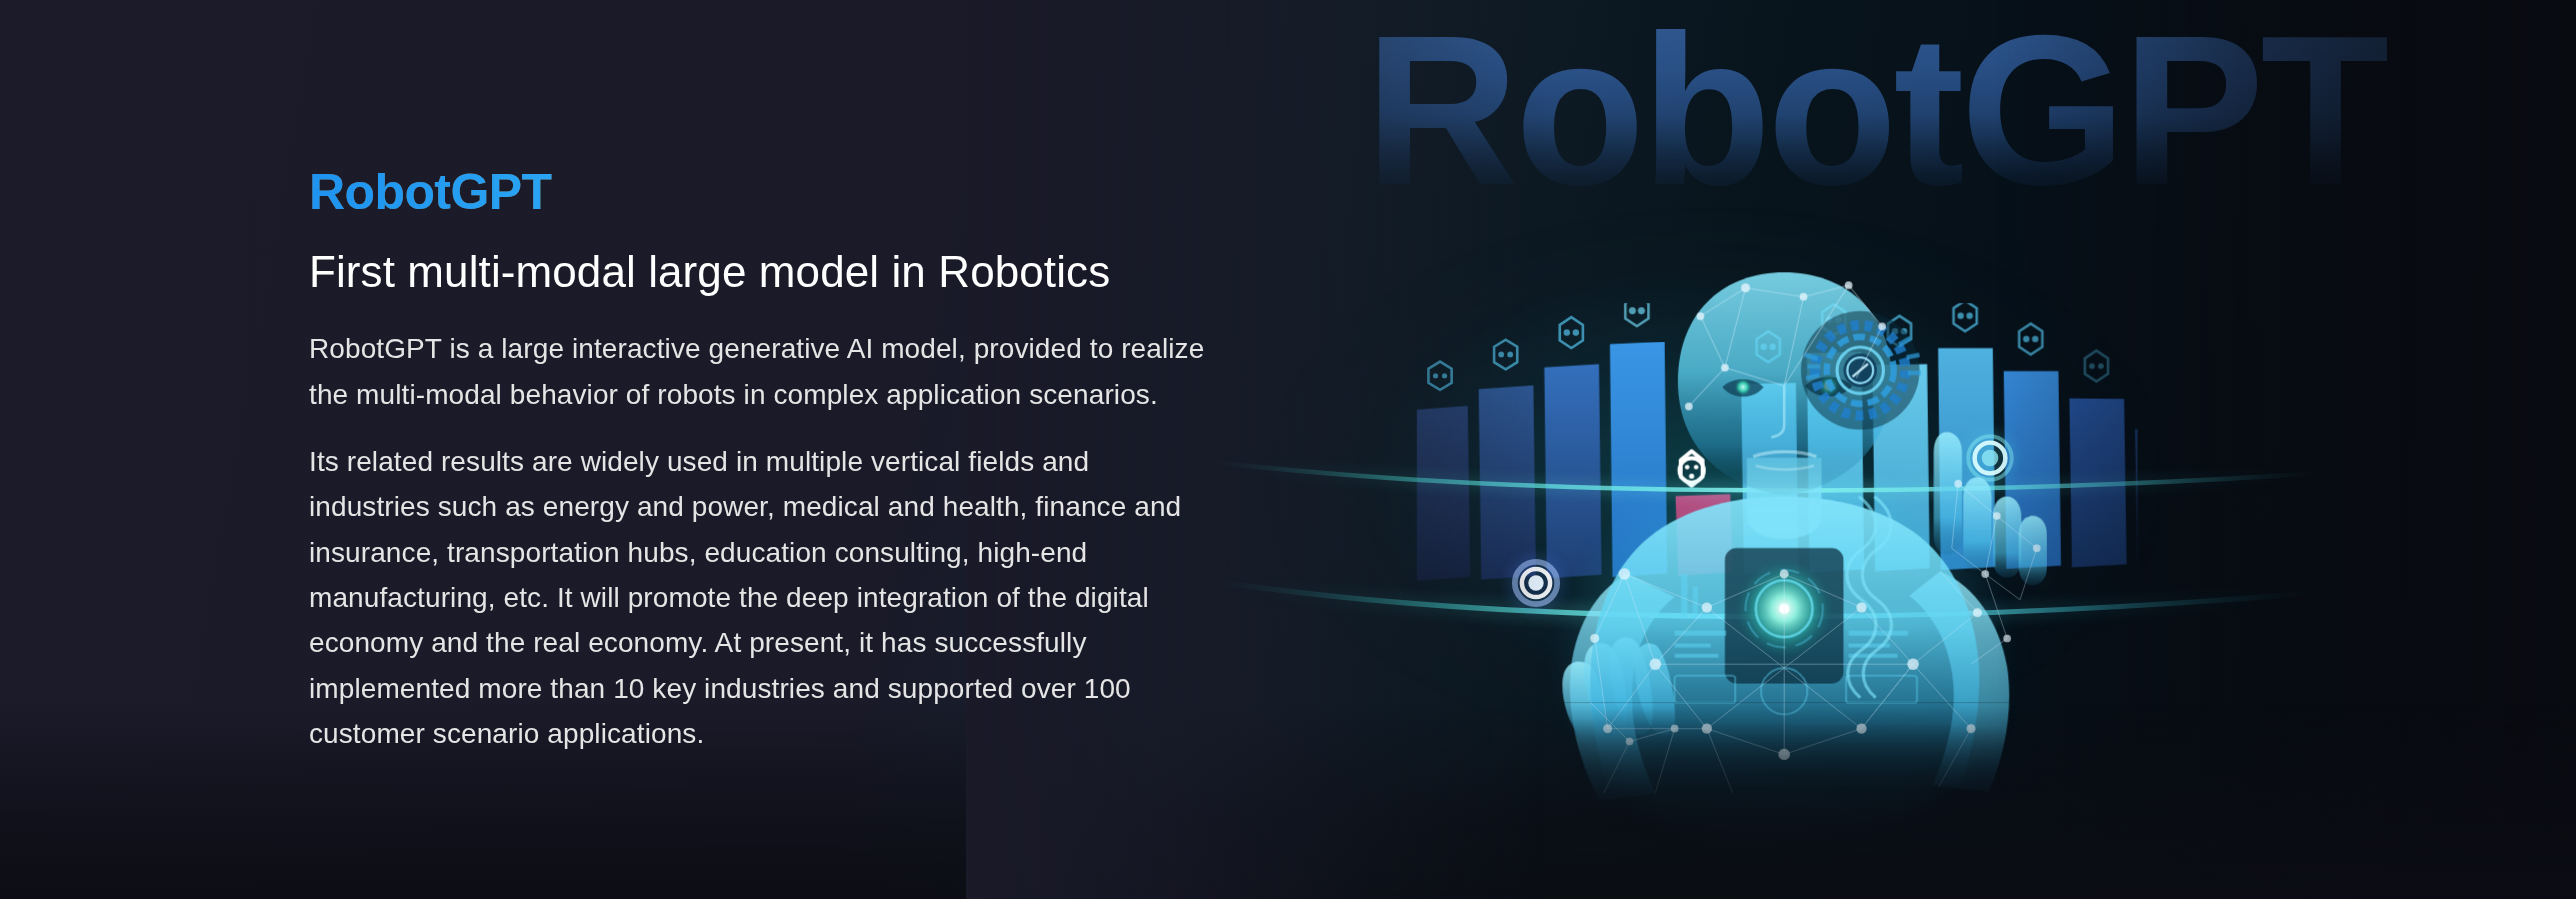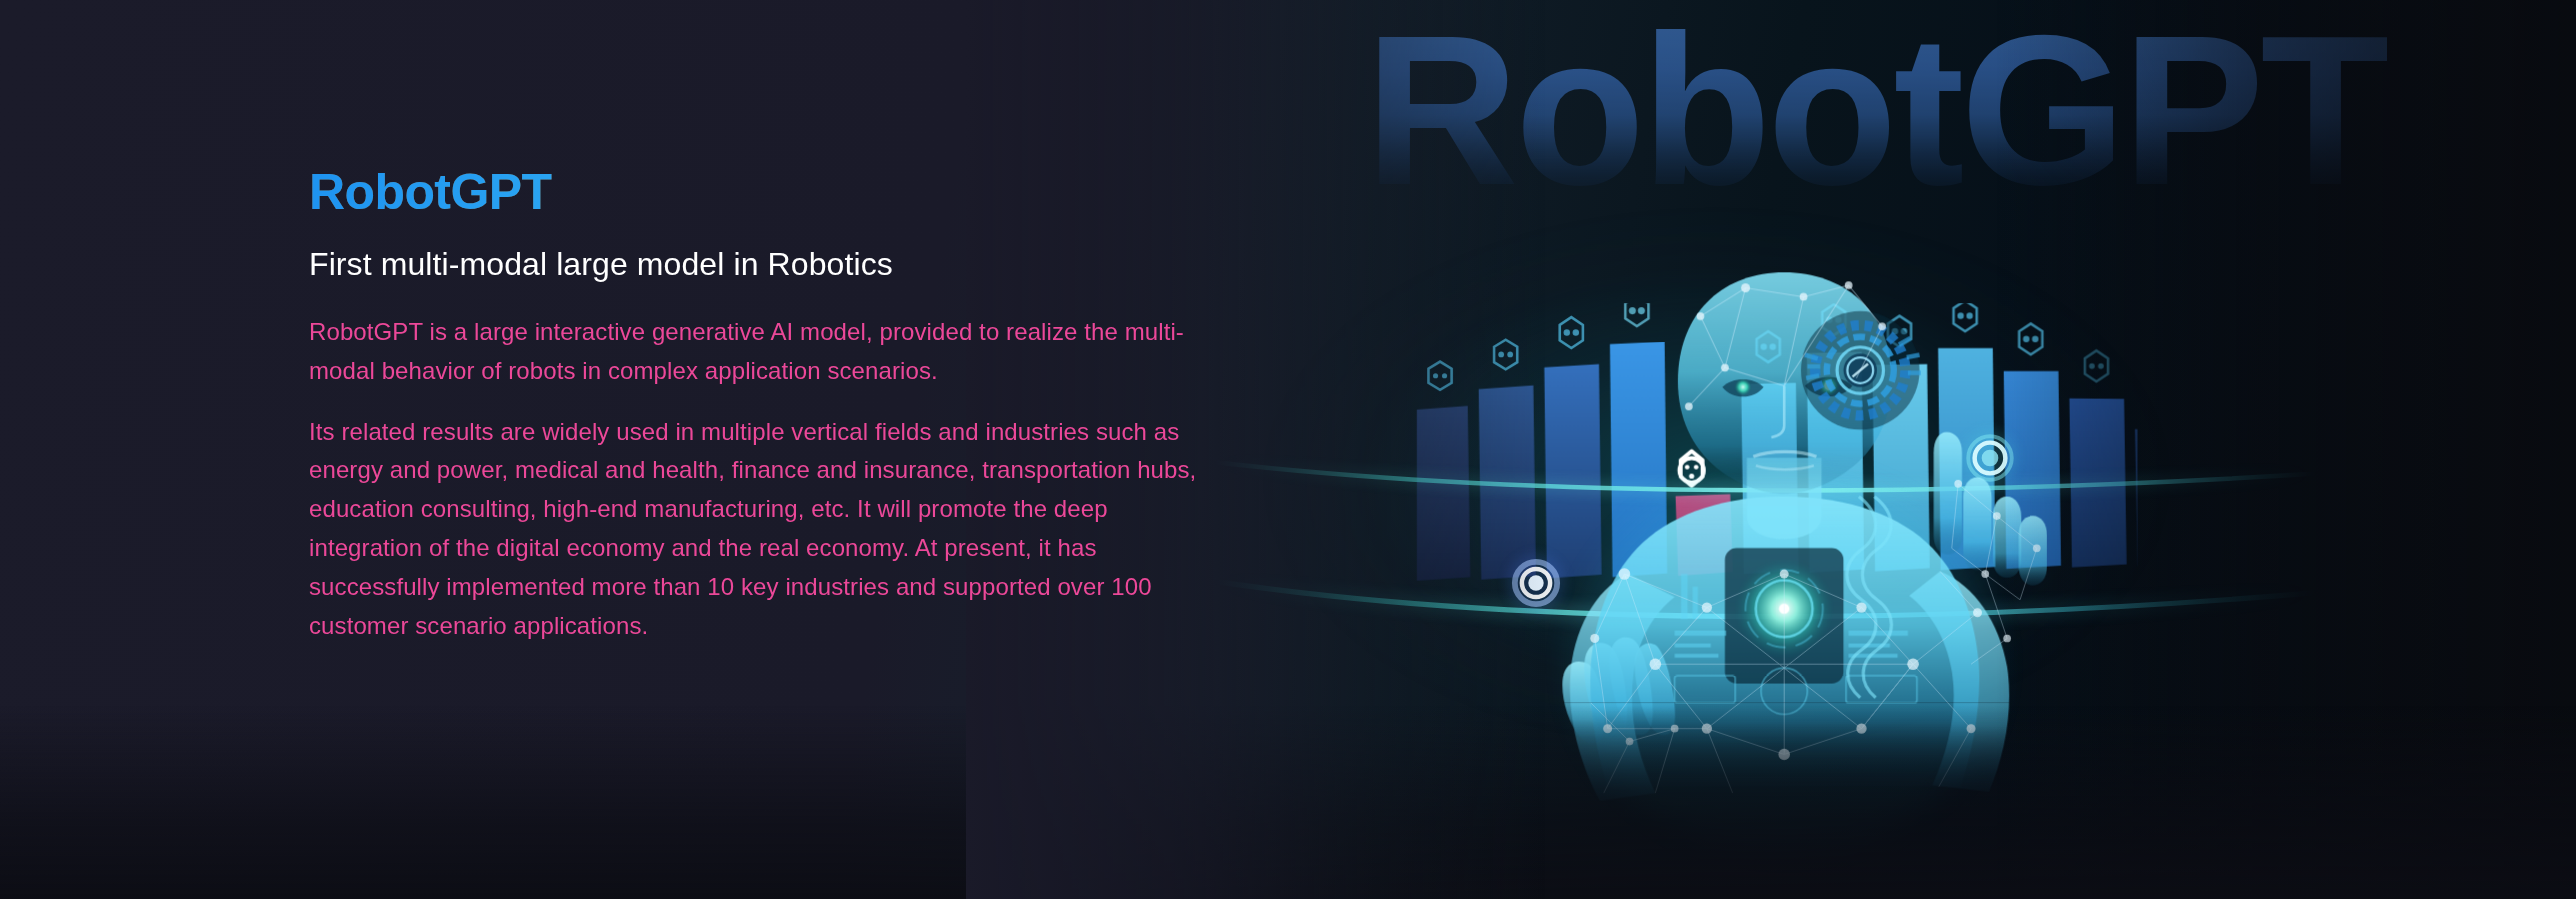--- a/index.html
+++ b/index.html
@@ -41,23 +41,23 @@
 
   
   .robot{position:absolute;left:1462px;top:213px;width:683px;height:687px;}
 
   
   .copy{position:absolute;left:309px;top:167px;width:914px;}
   .title{font-size:50px;font-weight:700;line-height:1;margin:0 0 30px 0;letter-spacing:-0.6px;
     background:linear-gradient(95deg,#1e93f0 0%,#2ba6f2 30%,#40c9f3 62%,#57eaf0 100%);
     -webkit-background-clip:text;background-clip:text;-webkit-text-fill-color:transparent;
     filter:drop-shadow(0 0 0.6px rgba(214,150,60,.55));}
-  .subtitle{font-size:32px;font-weight:400;color:#ffffff;line-height:1.12;margin:0 0 30px 0;
+  .subtitle{font-size:44px;font-weight:400;color:#ffffff;line-height:1.12;margin:0 0 30px 0;
     font-stretch:condensed;letter-spacing:0.1px;}
-  .para{font-size:24px;font-weight:400;color:#ec4899;line-height:1.62;margin:0 0 22px 0;
+  .para{font-size:28px;font-weight:400;color:#e5e5e5;line-height:1.62;margin:0 0 22px 0;
     max-width:898px;letter-spacing:0.1px;}
   .para:last-child{margin-bottom:12px;}
 </style>
 </head>
 <body>
 
 <div id="stage">
 
   <div class="bg-base"></div>
   <div class="bg-teal-glow"></div>

